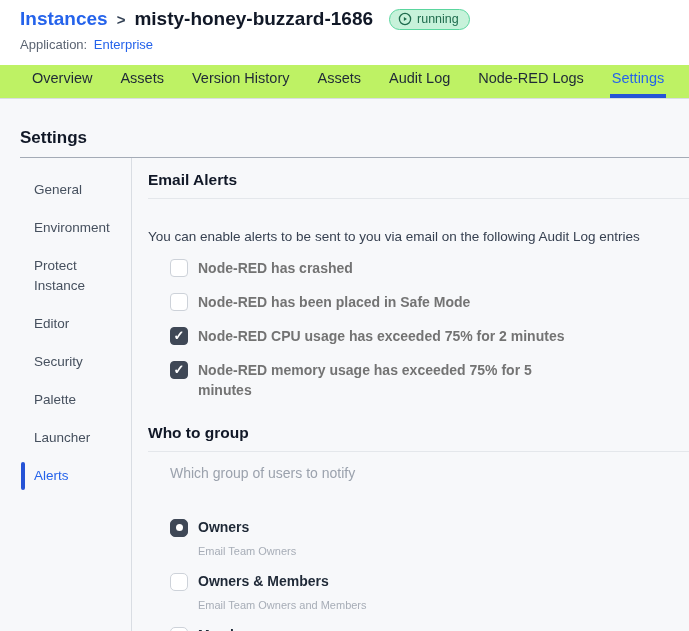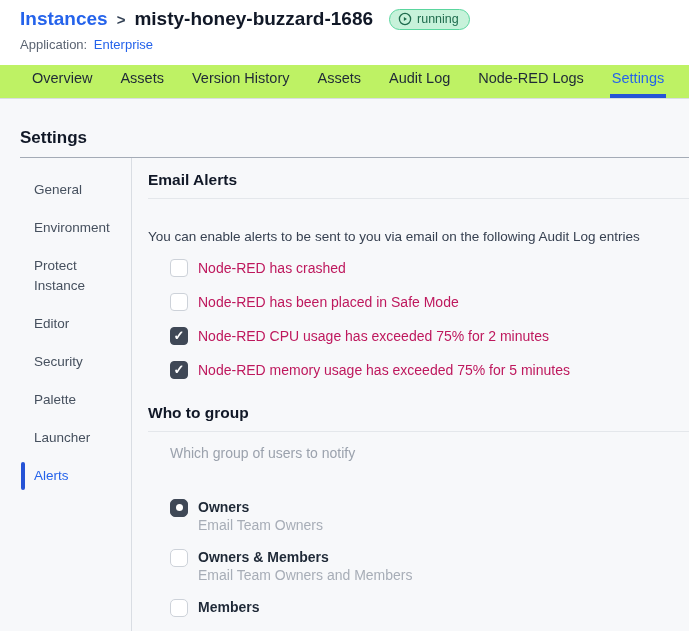--- a/index.html
+++ b/index.html
@@ -40,33 +40,33 @@
   .main { flex:1; padding:13px 0 0 16px; min-width:0; }
   .section-title { font-size:15.5px; font-weight:700; color:#111827; }
   .section-divider { border-bottom:1px solid #e4e7eb; margin-top:9px; }
   .description { margin-top:30px; font-size:13.5px; color:#374151; }
 
   .check-row { display:flex; align-items:flex-start; gap:10px; margin:14px 0 0 22px; cursor:pointer; }
   .checkbox { width:18px; height:18px; border-radius:4px; border:1.5px solid #cdd2d9; background:#fff; flex-shrink:0;
     display:flex; align-items:center; justify-content:center; margin-top:0.5px; }
   .checkbox.checked { background:#3f4856; border-color:#3f4856; }
   .checkbox.checked::after { content:"\2713"; color:#fff; font-size:13px; font-weight:700; line-height:1; }
-  .check-label { font-size:14px; font-weight:400; color:#be185d; line-height:20px; max-width:388px; }
+  .check-label { font-size:14px; font-weight:700; color:#737373; line-height:20px; max-width:388px; }
 
   .who-section { margin-top:24px; }
   .gray-note { margin:13px 0 0 22px; font-size:14px; color:#9ba2ad; }
 
   .radio-group { margin-top:37px; }
   .radio-row { display:flex; align-items:flex-start; gap:10px; margin:0 0 15px 22px; cursor:pointer; }
   .radio { width:18px; height:18px; border-radius:5px; border:1.5px solid #cdd2d9; background:#fff; flex-shrink:0;
     display:flex; align-items:center; justify-content:center; margin-top:0.5px; }
   .radio.selected { background:#3f4856; border-color:#3f4856; }
   .radio.selected::after { content:""; width:7px; height:7px; border-radius:50%; background:#fff; }
   .radio-label { font-size:14px; font-weight:700; color:#1f2937; line-height:19px; }
-  .radio-sub { font-size:14px; color:#a7adb7; margin-top:0; }
+  .radio-sub { font-size:11px; color:#a7adb7; margin-top:8px; }
 </style>
 </head>
 <body>
 
 <div class="page">
 
   <div class="header">
     <div class="crumb-row">
       <a class="crumb-link">Instances</a>
       <span class="crumb-sep">&gt;</span>

